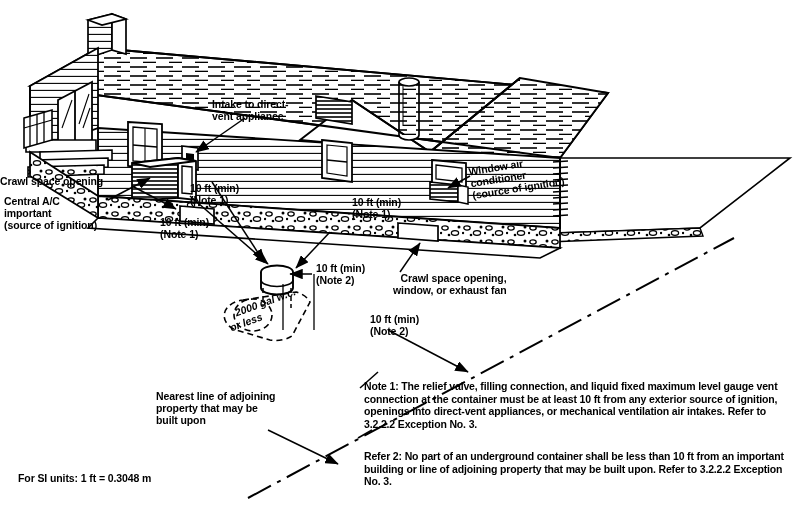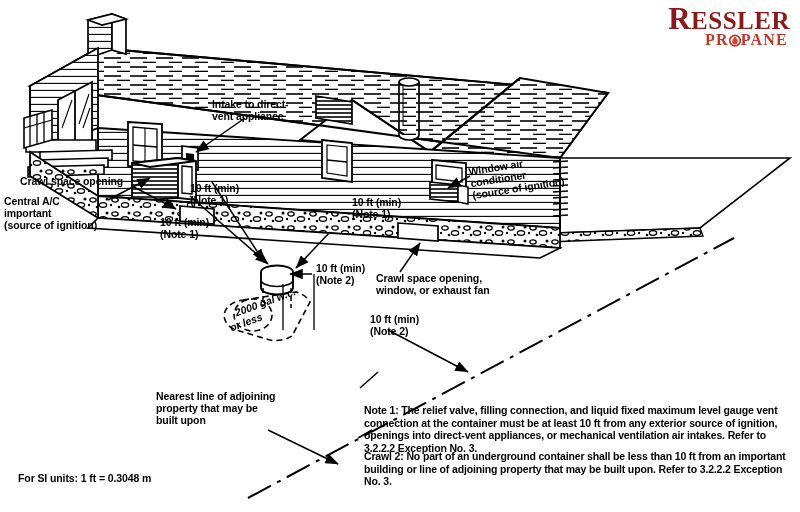--- a/index.html
+++ b/index.html
@@ -236,48 +236,35 @@
     <g stroke="#000" stroke-width="1.3">
       <line x1="283" y1="284" x2="283" y2="330"></line>
       <line x1="314" y1="274" x2="314" y2="330"></line>
     </g>
 
     <g>
       <line x1="248" y1="498" x2="734" y2="238" stroke="#000" stroke-width="2" stroke-dasharray="26 7 4 7"></line>
     </g>
   </svg>
 
-  <div class="logo">
-    <div class="l1">
-      <span style="color:#8B1A1A;">
-        <span class="cap">R</span><span>ESSLER</span>
-      </span>
-    </div>
-    <div class="l2">
-      <span style="color:#C0392B;">PR</span><span class="flamewrap"><svg viewBox="0 0 12 14" width="12" height="14">
-          <circle cx="6" cy="7.6" r="5.3" fill="none" stroke="#C0392B" stroke-width="1.7"></circle>
-          <path d="M6 3.2 C7.9 5.6 8.8 7.1 8.8 8.6 A2.8 2.8 0 0 1 3.2 8.6 C3.2 7.1 4.1 5.6 6 3.2 Z" fill="#D94425"></path>
-        </svg></span><span style="color:#C0392B;">PANE</span>
-    </div>
-  </div>
 
   <div class="lbl" style="left:212px;top:98px;">Intake to direct-
 vent appliance</div>
 
-  <div class="lbl" style="left:20px;top:175px;">Crawl space opening</div>
+  <div class="lbl" style="left:0;top:175px;">Crawl space opening</div>
 
   <div class="lbl" style="left:4px;top:195px;">Central A/C
 important
 (source of ignition)</div>
 
   <div class="lbl rot-win" style="left:470px;top:158px;">Window air
 conditioner
 (source of ignition)</div>
 
-  <div class="lbl" style="left:376px;top:272px;">Crawl space opening,
+  <div class="lbl" style="left:393px;top:272px;text-align:right;">Crawl space opening,
 window, or exhaust fan</div>
 
   <div class="lbl" style="left:190px;top:182px;">10 ft (min)
 (Note 1)</div>
 
   <div class="lbl" style="left:160px;top:216px;">10 ft (min)
 (Note 1)</div>
 
   <div class="lbl" style="left:352px;top:196px;">10 ft (min)
 (Note 1)</div>
@@ -288,23 +275,23 @@
   <div class="lbl" style="left:370px;top:313px;">10 ft (min)
 (Note 2)</div>
 
   <div class="tankcap rot-wac" style="left:233px;top:307px;">2000 gal w.c.</div>
   <div class="tankcap rot-wac" style="left:228px;top:322px;">or less</div>
 
   <div class="lbl" style="left:156px;top:390px;">Nearest line of adjoining
 property that may be
 built upon</div>
 
-  <div class="note" style="left:364px;top:380px;width:424px;margin-top:24px;">
+  <div class="note" style="left:364px;top:380px;width:424px;">
     <b>Note 1:</b><span> The relief valve, filling connection, and liquid fixed maximum level gauge vent connection at the container must be at least 10 ft from any exterior source of ignition, openings into direct-vent appliances, or mechanical ventilation air intakes. Refer to 3.2.2.2 Exception No. 3.</span>
   </div>
 
   <div class="note" style="left:364px;top:450px;width:424px;">
-    <b>Crawl 2:</b><span> No part of an underground container shall be less than 10 ft from an important building or line of adjoining property that may be built upon. Refer to 3.2.2.2 Exception No. 3.</span>
+    <b>Refer 2:</b><span> No part of an underground container shall be less than 10 ft from an important building or line of adjoining property that may be built upon. Refer to 3.2.2.2 Exception No. 3.</span>
   </div>
 
   <div class="si" style="left:18px;top:472px;">For SI units: 1 ft = 0.3048 m</div>
 
 </div>
 
 </body></html>

